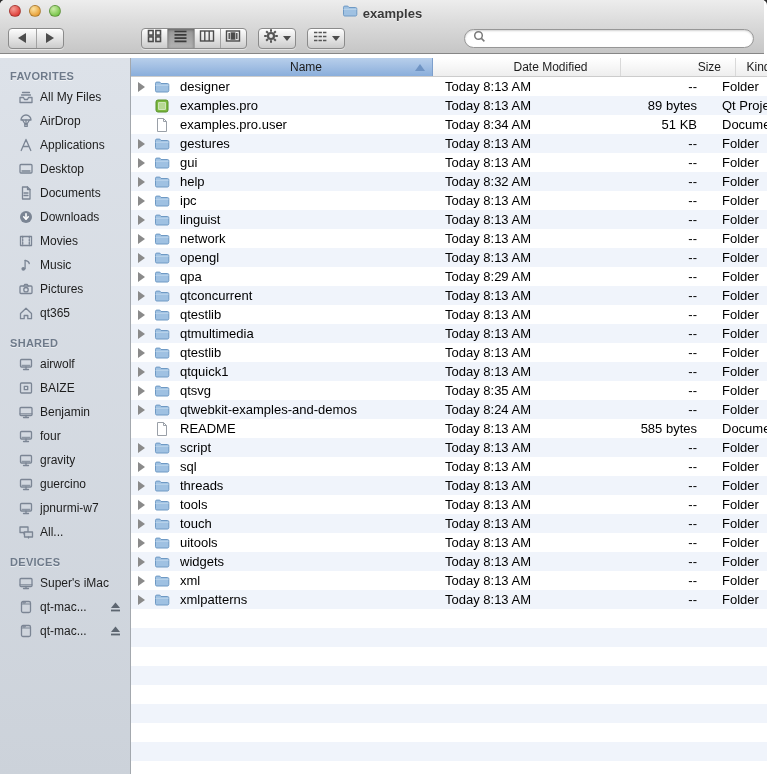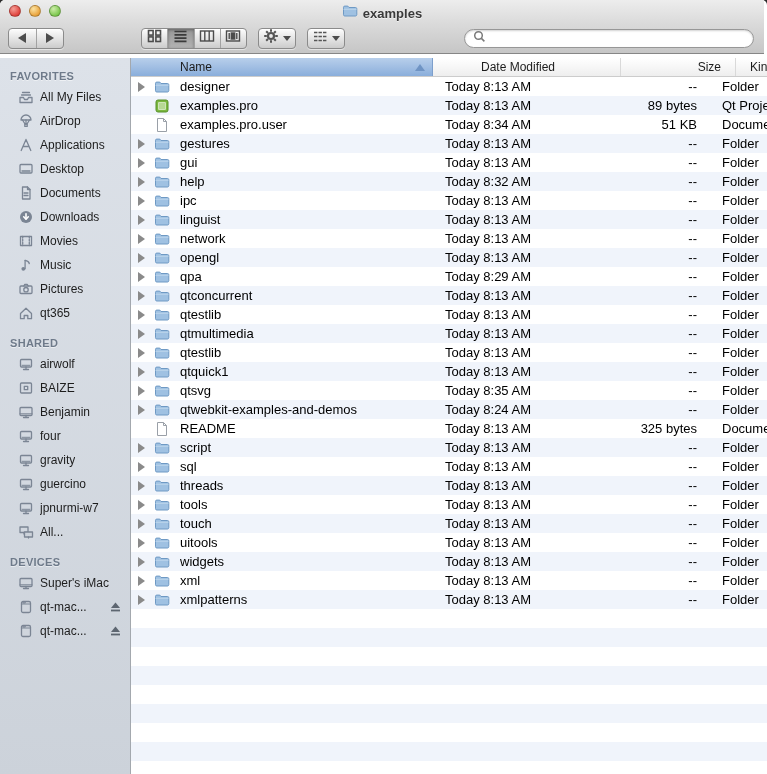--- a/index.html
+++ b/index.html
@@ -48,21 +48,21 @@
   .side-item{display:flex;align-items:center;height:24px;padding-left:17px;font-size:12px;color:#1d1d1d;cursor:default;}
   .side-item .lbl{margin-left:6px;white-space:nowrap;overflow:hidden;}
   .side-icon{width:17px;height:16px;flex:none;display:flex;align-items:center;justify-content:center;}
   .eject{margin-left:auto;margin-right:8px;flex:none;display:flex;}
   .sidebar .section{margin-bottom:8px;}
 
   
   .main{flex:1;display:flex;flex-direction:column;min-width:0;}
   .list-header{height:19px;display:flex;flex:none;background:linear-gradient(#fff,#eee);border-bottom:1px solid #ccc;
     font-size:12px;color:#1c1c1c;}
-  .hcell{display:flex;align-items:center;border-right:1px solid #d9d9d9;overflow:hidden;white-space:nowrap;}
+  .hcell{display:flex;align-items:center;border-right:1px solid #d9d9d9;overflow:hidden;white-space:nowrap;justify-content:center;}
   .h-name{width:302px;padding-left:49px;background:linear-gradient(#b8cfeb,#8aaedb);border-right:1px solid #7d9fcc;position:relative;}
   .sort-tri{position:absolute;right:7px;top:6px;width:0;height:0;border-left:5px solid transparent;border-right:5px solid transparent;
     border-bottom:7px solid #6f94c4;}
   .h-date{width:160px;padding-left:20px;margin-left:28px;}
   .h-size{width:115px;justify-content:flex-end;padding-right:14px;}
   .h-kind{flex:1;padding-left:14px;border-right:none;}
 
   .rows{flex:1;background:repeating-linear-gradient(to bottom,#ffffff 0 19px,#f0f4fb 19px 38px);overflow:hidden;}
   .row{height:19px;display:grid;grid-template-columns:20px 24px 258px 160px 109px 1fr;align-items:center;
     font-size:13px;color:#000;}
@@ -674,21 +674,21 @@
   <div class="row">
     <span class="disc"></span>
     <span class="ficon">
               <svg width="16" height="16" viewBox="0 0 16 16">
                 <path d="M3.5 1.5h6l3 3V14.5h-9z" fill="#fff" stroke="#9aa0a8"></path>
                 <path d="M9.5 1.5v3h3" fill="none" stroke="#9aa0a8"></path>
               </svg>
             </span>
     <span class="cell c-name">README</span>
     <span class="cell c-date">Today 8:13 AM</span>
-    <span class="cell c-size">325 bytes</span>
+    <span class="cell c-size">585 bytes</span>
     <span class="cell c-kind">Docume</span>
   </div>
 
   <div class="row">
     <span class="disc show"></span>
     <span class="ficon">
               <svg width="16" height="16" viewBox="0 0 16 16">
                 <path d="M1.5 4.3c0-.7.5-1.2 1.2-1.2h3.1l1.2 1.4h6.5c.7 0 1.3.5 1.3 1.2v6c0 .7-.6 1.3-1.3 1.3H2.7c-.7 0-1.2-.6-1.2-1.3z" fill="#9fc1e2" stroke="#6e99c4"></path>
                 <path d="M1.5 5.8h13v1h-13z" fill="#bcd5ec"></path>
               </svg>

